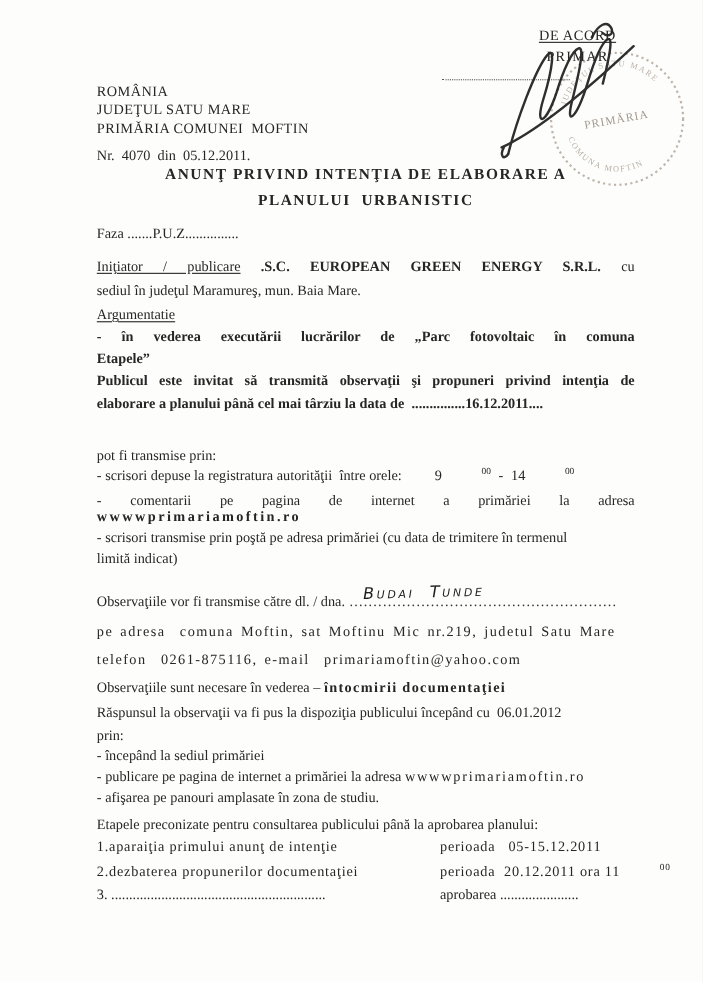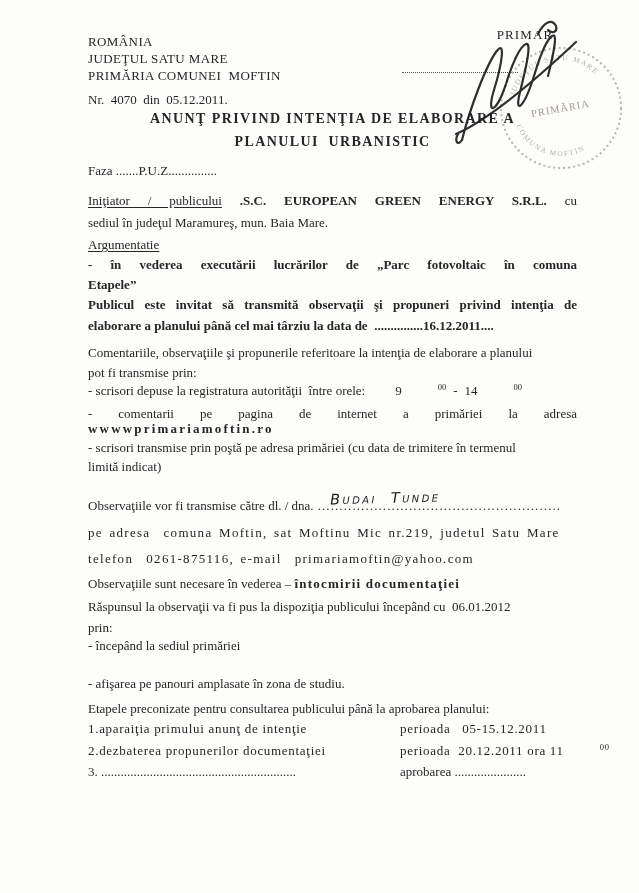--- a/index.html
+++ b/index.html
@@ -1,21 +1,21 @@
 <!DOCTYPE html>
 <html><head>
 <meta charset="utf-8">
 <style>
   html,body{margin:0;padding:0;background:#d9d9d9;}
   .page{
     position:relative;width:639px;height:893px;background:#fdfdfc;
     font-family:"Liberation Serif","DejaVu Serif",serif;
     font-size:13px;color:#262626;overflow:hidden;margin:0 auto;
   }
-  .ln{position:absolute;left:88px;right:62px;line-height:16px;white-space:pre;}
+  .ln{position:absolute;left:88px;right:62px;line-height:16px;white-space:pre;margin-top:41px;}
   .just{white-space:normal;text-align:justify;text-align-last:justify;}
   .b{font-weight:bold;}
   .u{text-decoration:underline;text-underline-offset:2px;}
   .ctr{text-align:center;}
   .title{font-size:14px;letter-spacing:1.4px;}
   .wide{letter-spacing:1.3px;word-spacing:2px;}
   .urlbold{letter-spacing:2.2px;font-weight:bold;}
   .urlsp{letter-spacing:1.6px;}
   .em2{letter-spacing:1.2px;text-align:center;}
   .lsrow{letter-spacing:.7px;}
@@ -63,59 +63,60 @@
   <svg class="sig" width="132" height="142" viewBox="0 0 132 142">
     <g fill="none" stroke="#1e1e1e" stroke-width="2.2" stroke-linecap="round" opacity="0.92">
       <path d="M10,128 C18,96 34,54 44,40 C54,26 50,52 42,78 C34,104 44,102 54,72 C60,52 68,34 74,32 C80,30 74,56 68,80 C62,104 72,96 82,64 C88,44 94,28 100,24 C106,20 102,40 96,64"></path>
       <path d="M86,22 C92,10 100,6 104,14 C106,20 100,22 96,18"></path>
       <path d="M4,122 C40,106 92,60 124,30"></path>
       <path d="M10,128 C6,134 2,130 6,122"></path>
     </g>
   </svg>
 
   <div class="approval">
+    <div class="u appr1">DE ACORD</div>
     <div class="appr2">PRIMAR</div>
   </div>
 
   <div class="ln hdr" style="top:34px">ROMÂNIA</div>
   <div class="ln hdr" style="top:51px">JUDEŢUL SATU MARE</div>
   <div class="ln hdr" style="top:68px">PRIMĂRIA COMUNEI  MOFTIN</div>
   <div class="ln" style="top:92px">Nr.  4070  din  05.12.2011.</div>
 
   <div class="ln ctr b title" style="top:111px">ANUNŢ PRIVIND INTENŢIA DE ELABORARE A</div>
   <div class="ln ctr b title" style="top:134px">PLANULUI  URBANISTIC</div>
 
   <div class="ln" style="top:163px">Faza .......P.U.Z...............</div>
 
-  <div class="ln just" style="top:193px"><span class="u">Iniţiator / publicului</span> <span class="b">.S.C. EUROPEAN GREEN ENERGY S.R.L.</span> <span>cu</span></div>
+  <div class="ln just" style="top:193px"><span class="u">Iniţiator / publicare</span> <span class="b">.S.C. EUROPEAN GREEN ENERGY S.R.L.</span> <span>cu</span></div>
   <div class="ln" style="top:215px">sediul în judeţul Maramureş, mun. Baia Mare.</div>
 
   <div class="ln" style="top:237px"><span class="u">Argumentatie</span></div>
   <div class="ln b just" style="top:257px">- în vederea executării lucrărilor de „Parc fotovoltaic în comuna</div>
   <div class="ln b" style="top:277px">Etapele”</div>
 
   <div class="ln b just" style="top:297px">Publicul este invitat să transmită observaţii şi propuneri privind intenţia de</div>
   <div class="ln b" style="top:318px">elaborare a planului până cel mai târziu la data de  ...............16.12.2011....</div>
 
-  <div class="ln" style="top:345px">Comentariile, observaţiile şi propunerile referitoare la intenţia de elaborare a planului</div>
   <div class="ln" style="top:365px">pot fi transmise prin:</div>
   <div class="ln" style="top:383px"><span>- scrisori depuse la registratura autorităţii  între orele:</span><span class="hours"><span>9</span><sup>00</sup><span class="hsep">-</span><span>14</span><sup>00</sup></span></div>
   <div class="ln just" style="top:406px">- comentarii pe pagina de internet a primăriei la adresa</div>
   <div class="ln urlbold" style="top:421px">wwwwprimariamoftin.ro</div>
   <div class="ln" style="top:440px">- scrisori transmise prin poştă pe adresa primăriei (cu data de trimitere în termenul</div>
   <div class="ln" style="top:459px">limită indicat)</div>
 
   <div class="ln" style="top:498px"><span>Observaţiile vor fi transmise către dl. / dna.</span><span class="dotwrap"><span class="dots">........................................................</span><span class="handwritten">Budai  Tunde</span></span></div>
   <div class="ln wide" style="top:525px">pe adresa  comuna Moftin, sat Moftinu Mic nr.219, judetul Satu Mare</div>
   <div class="ln wide" style="top:551px">telefon  0261-875116, e-mail  primariamoftin@yahoo.com</div>
   <div class="ln" style="top:576px"><span>Observaţiile sunt necesare în vederea –</span> <span class="b em2">întocmirii documentaţiei</span></div>
 
   <div class="ln" style="top:599px">Răspunsul la observaţii va fi pus la dispoziţia publicului începând cu  06.01.2012</div>
   <div class="ln" style="top:620px">prin:</div>
   <div class="ln" style="top:638px">- începând la sediul primăriei</div>
+  <div class="ln" style="top:657px"><span>- publicare pe pagina de internet a primăriei la adresa</span> <span class="urlsp">wwwwprimariamoftin.ro</span></div>
   <div class="ln" style="top:676px">- afişarea pe panouri amplasate în zona de studiu.</div>
 
   <div class="ln" style="top:701px">Etapele preconizate pentru consultarea publicului până la aprobarea planului:</div>
   <div class="ln lsrow" style="top:721px"><span class="rl">1.aparaiţia primului anunţ de intenţie</span><span>perioada   05-15.12.2011</span></div>
   <div class="ln lsrow" style="top:743px"><span class="rl">2.dezbaterea propunerilor documentaţiei</span><span>perioada  20.12.2011 ora 11</span><sup>00</sup></div>
   <div class="ln" style="top:764px"><span class="rl">3. ............................................................</span><span>aprobarea ......................</span></div>
 
 </div>
 
 </body></html>

